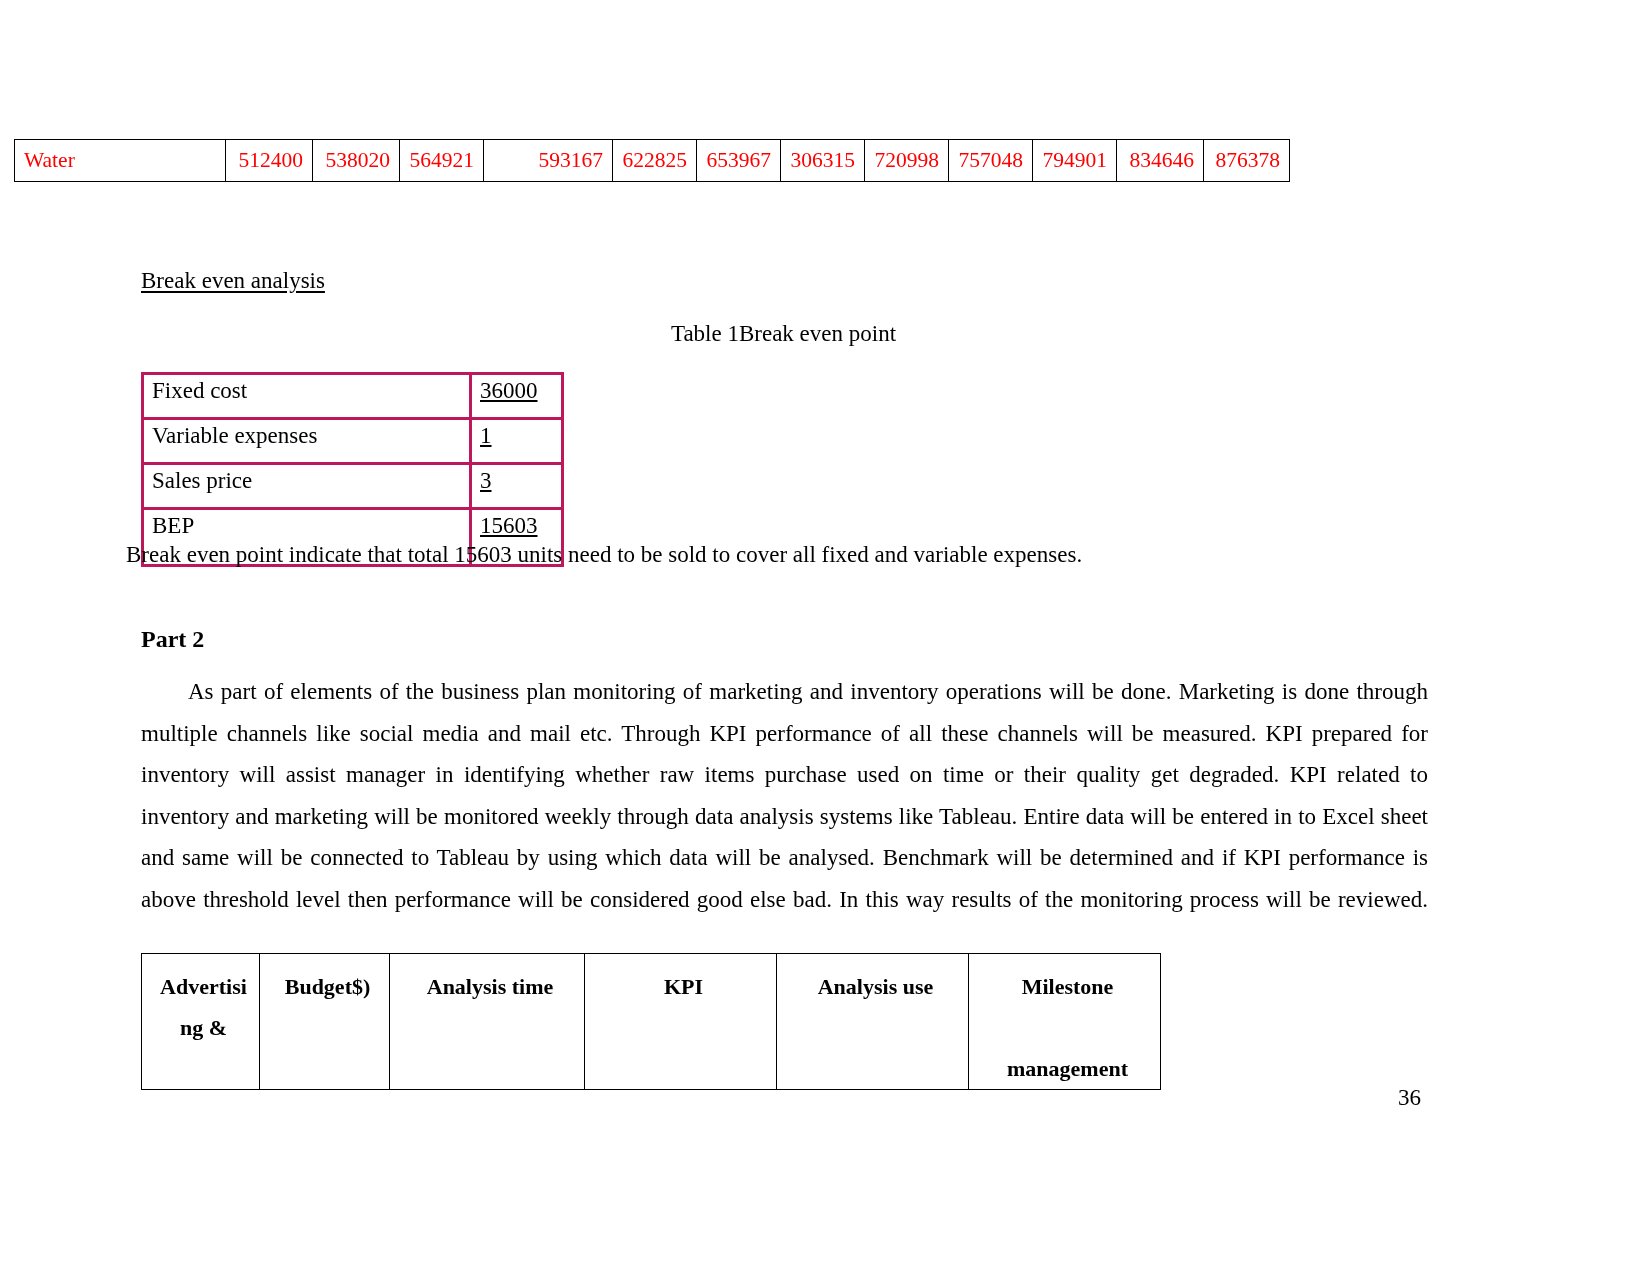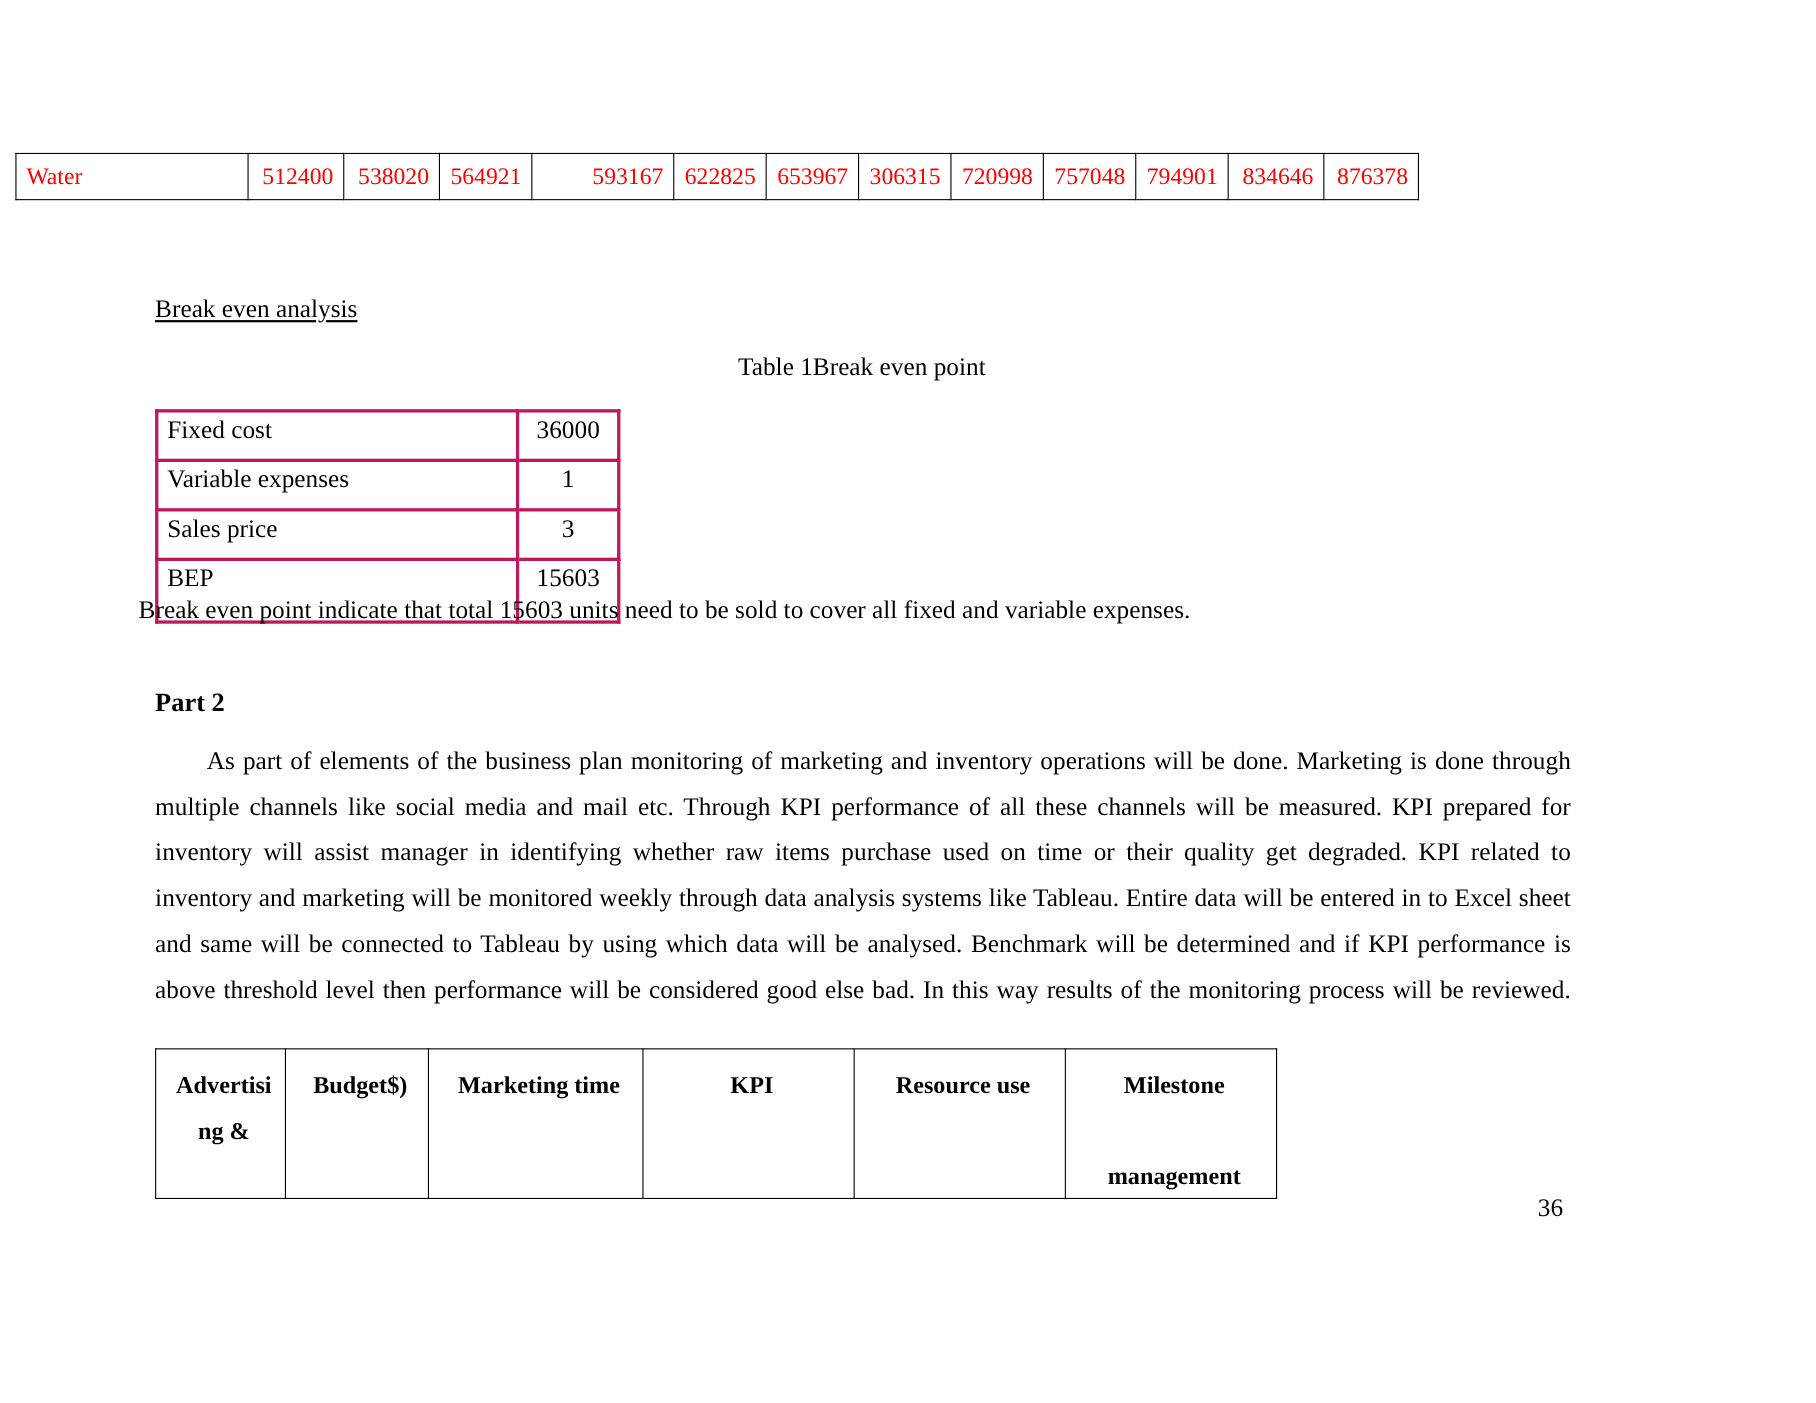--- a/index.html
+++ b/index.html
@@ -97,21 +97,22 @@
     height: 36px;
     vertical-align: top;
     font-family: "Liberation Serif", "DejaVu Serif", serif;
   }
   .bep-table td.k {
     width: 309px;
     text-align: left;
   }
   .bep-table td.v {
     width: 73px;
-    text-align: center;
+    text-align: left;
+    text-decoration: underline;
   }
   .bep-table tr.tall td {
     height: 48px;
   }
 
   
   .bep-note {
     position: absolute;
     left: 126px;
     top: 543px;
@@ -234,23 +235,23 @@
 
   <div class="part-title">Part 2</div>
 
   <div class="body-para">As part of elements of the business plan monitoring of marketing and inventory operations will be done. Marketing is done through multiple channels like social media and mail etc. Through KPI performance of all these channels will be measured. KPI prepared for inventory will assist manager in identifying whether raw items purchase used on time or their quality get degraded. KPI related to inventory and marketing will be monitored weekly through data analysis systems like Tableau. Entire data will be entered in to Excel sheet and same will be connected to Tableau by using which data will be analysed. Benchmark will be determined and if KPI performance is above threshold level then performance will be considered good else bad. In this way results of the monitoring process will be reviewed.</div>
 
   <table class="kpi-table">
     <tbody>
         <tr>
       <th class="k1"><span>Advertisi<br>ng &amp;</span></th>
       <th class="k2"><span>Budget$)</span></th>
-      <th class="k3"><span>Marketing time</span></th>
+      <th class="k3"><span>Analysis time</span></th>
       <th class="k4"><span>KPI</span></th>
-      <th class="k5"><span>Resource use</span></th>
+      <th class="k5"><span>Analysis use</span></th>
       <th class="k6"><span>Milestone<br>&nbsp;<br>management</span></th>
     </tr>
   </tbody>
     </table>
 
   <div class="page-number">36</div>
 
 </div>
 
 </body></html>

